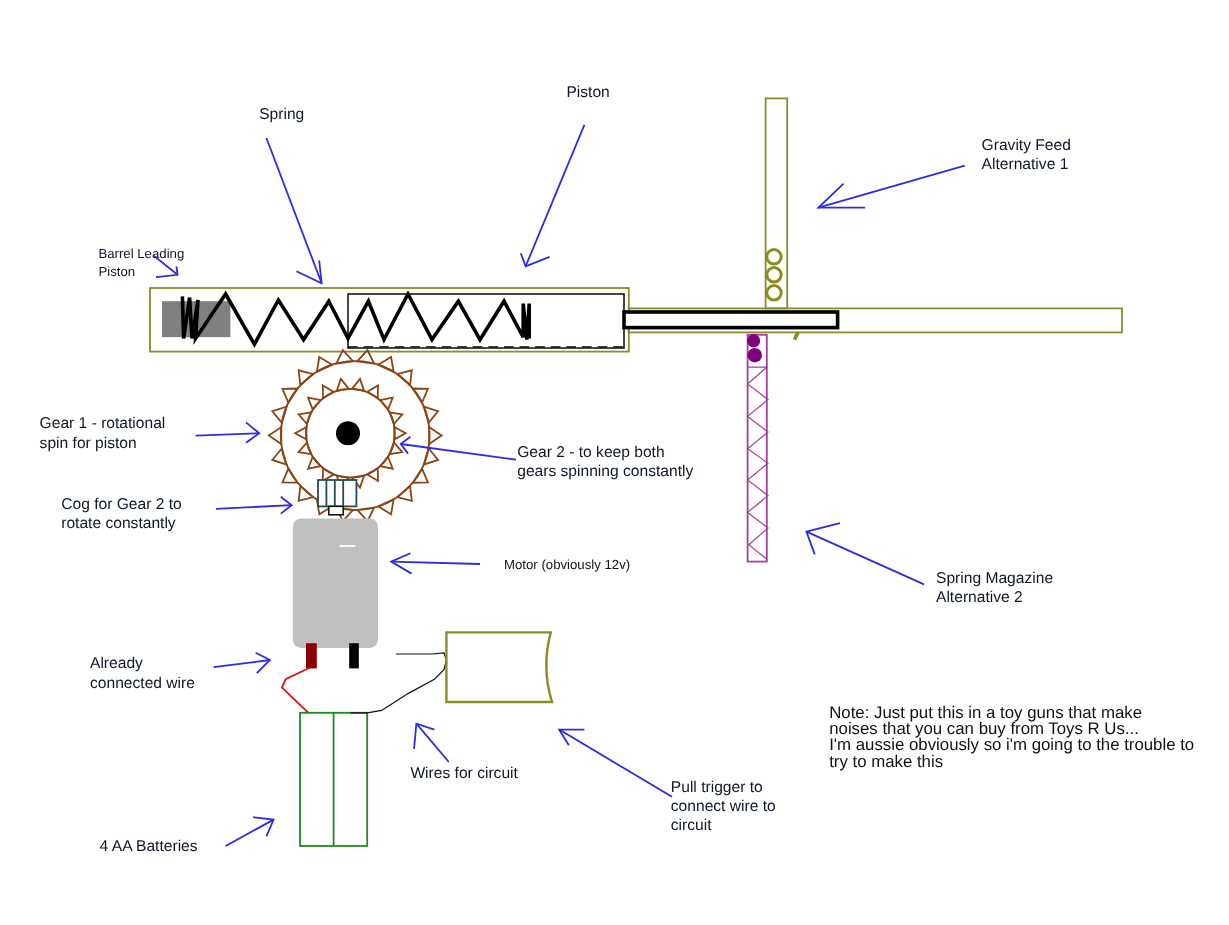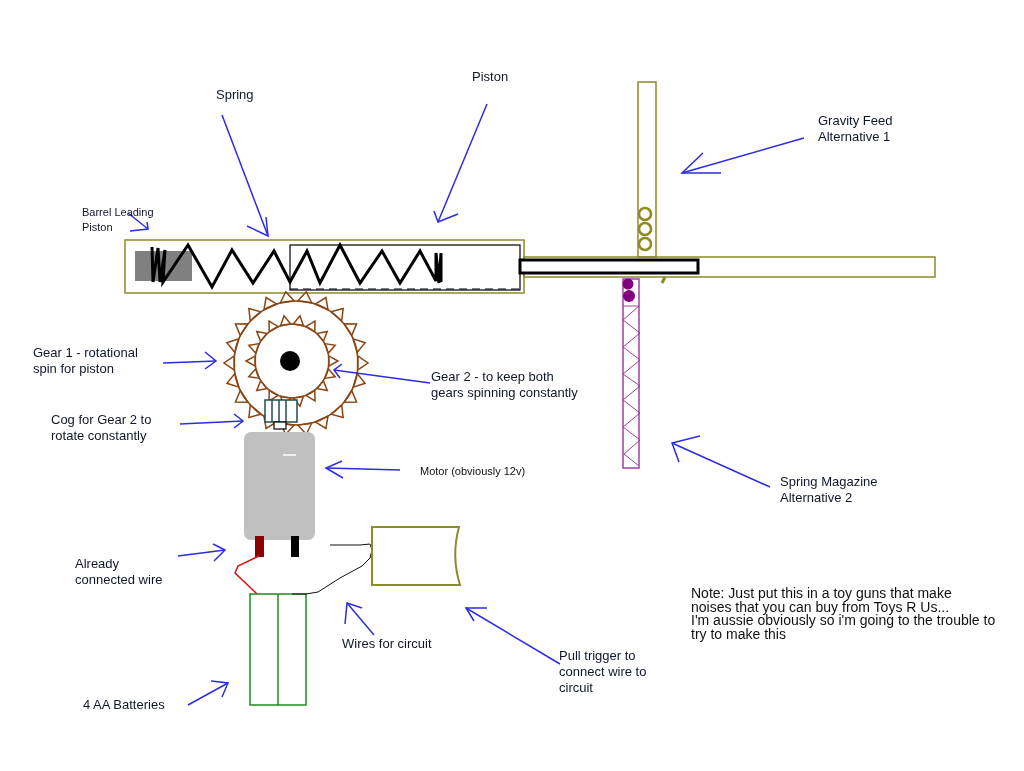--- a/index.html
+++ b/index.html
@@ -176,21 +176,21 @@
 Alternative 1</div>
 <div class="lbl" style="left:33px;top:345px;">Gear 1 - rotational
 spin for piston</div>
 <div class="lbl" style="left:431px;top:369px;">Gear 2 - to keep both
 gears spinning constantly</div>
 <div class="lbl" style="left:51px;top:412px;">Cog for Gear 2 to
 rotate constantly</div>
 <div class="lbl black" style="left:420px;top:463px;">Motor (obviously 12v)</div>
 <div class="lbl" style="left:780px;top:474px;">Spring Magazine
 Alternative 2</div>
-<div class="lbl" style="left:75px;top:545px;margin-top:11px;">Already
+<div class="lbl" style="left:75px;top:545px;">Already
 connected wire</div>
 <div class="lbl" style="left:342px;top:636px;">Wires for circuit</div>
 <div class="lbl" style="left:559px;top:648px;">Pull trigger to
 connect wire to
 circuit</div>
 <div class="lbl" style="left:83px;top:697px;text-align:right;">4 AA Batteries</div>
 <div class="note" style="left:691px;top:587px;">Note: Just put this in a toy guns that make
 noises that you can buy from Toys R Us...
 I'm aussie obviously so i'm going to the trouble to
 try to make this</div>

